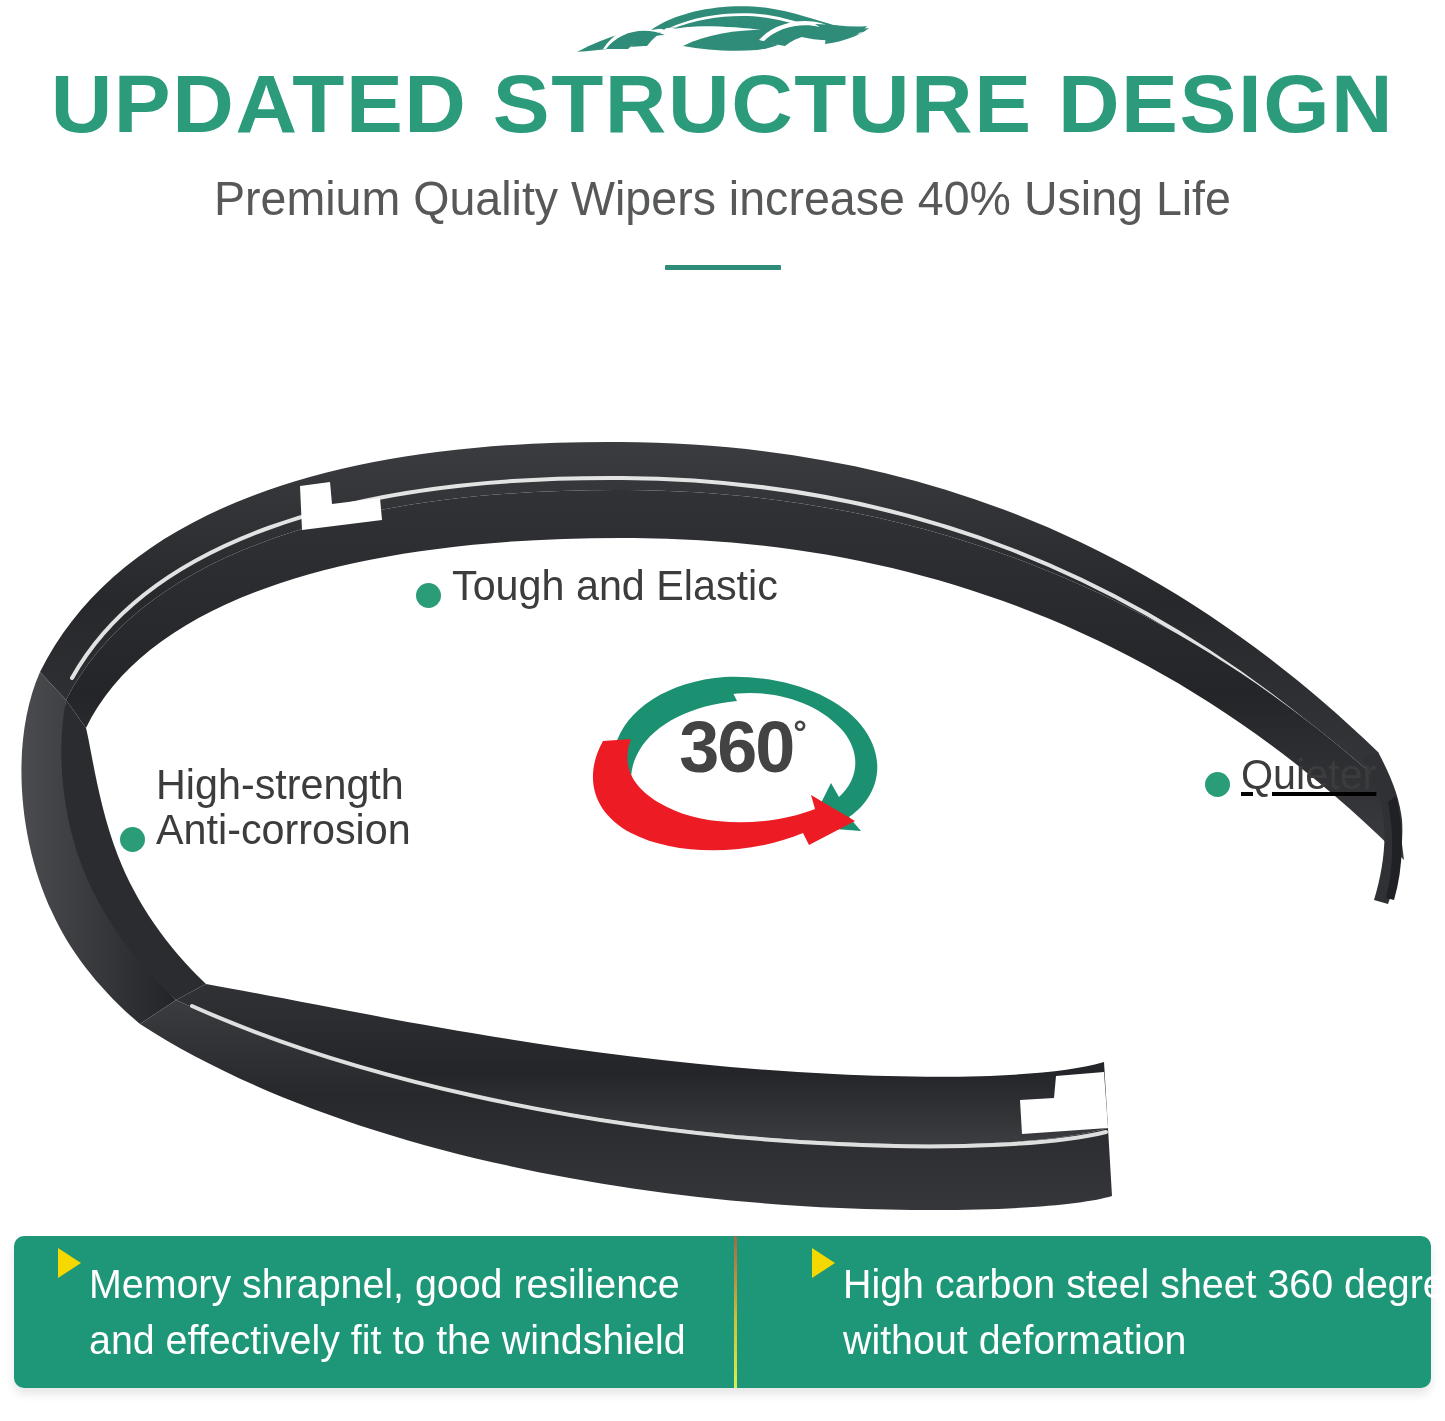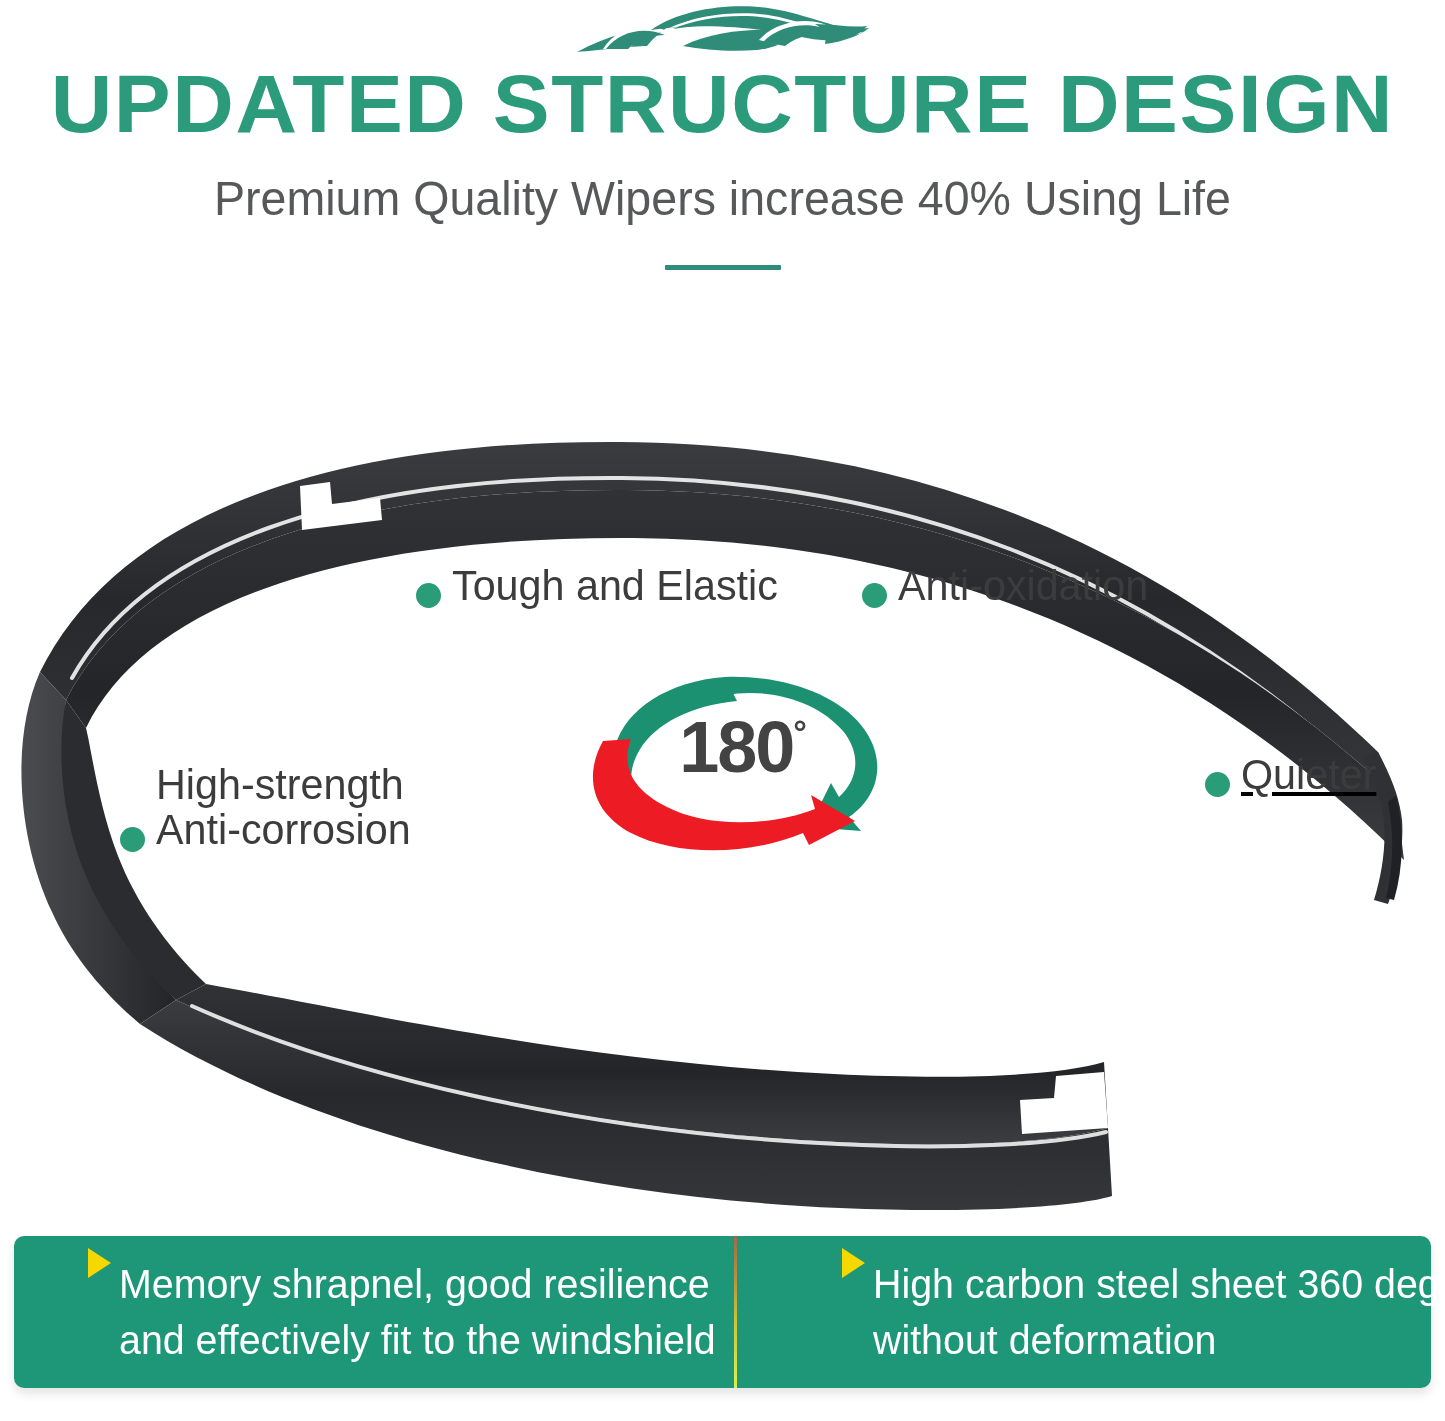--- a/index.html
+++ b/index.html
@@ -146,21 +146,21 @@
     border-radius: 10px;
     box-shadow: 0 6px 10px rgba(0,0,0,0.10);
     display: flex;
   }
   .banner-col {
     flex: 1 1 50%;
     display: flex;
     align-items: center;
     box-sizing: border-box;
   }
-  .banner-col.left  { padding-left: 74px; padding-right: 24px; }
+  .banner-col.left  { padding-left: 44px; padding-right: 24px; }
   .banner-col.right { padding-left: 78px; padding-right: 24px; }
   .banner-divider {
     position: absolute;
     left: 720px;
     top: 0;
     width: 3px;
     height: 152px;
     background: linear-gradient(to bottom, #A06A4A 0%, #B99040 28%, #C9C23C 55%, #D8F050 100%);
   }
   .bullet-tri {
@@ -263,24 +263,20 @@
       <path d="M 1396 496 C 1404 530 1404 566 1394 600 L 1386 598
                C 1394 566 1394 532 1388 502 Z" fill="#1F2124"></path>
     </svg>
   </div>
 
   <div class="feat" id="feat-tough">
     <span class="dot"></span>
     <span class="txt">Tough and Elastic</span>
   </div>
 
-  <div class="feat" id="feat-anti">
-    <span class="dot"></span>
-    <span class="txt">Anti-oxidation</span>
-  </div>
 
   <div class="feat" id="feat-high">
     <span class="dot"></span>
     <span class="txt">
       <span>High-strength</span>
       <span class="l2">Anti-corrosion</span>
     </span>
   </div>
 
   <div class="feat" id="feat-quiet">
@@ -295,21 +291,21 @@
                C 56 140 54 116 66 96 C 82 68 120 50 164 46 Z" fill="#1B9172"></path>
       <path d="M 152 22 C 208 20 262 38 288 70 C 314 102 308 140 276 162
                L 288 176 L 236 172 L 258 128 L 266 142
                C 286 124 288 98 270 76 C 246 48 200 32 152 40 Z" fill="#1B9172"></path>
 
       <path d="M 30 86 C 10 122 20 158 58 178 C 104 202 178 200 230 178
                L 236 190 L 282 166 L 238 140 L 242 154
                C 196 172 132 172 94 152 C 58 134 48 110 58 84 Z" fill="#ED1C24"></path>
     </svg>
     <div class="num">
-      <span>180</span><span class="deg">°</span>
+      <span>360</span><span class="deg">°</span>
     </div>
   </div>
 
   <div class="banner">
     <div class="banner-col left">
       <span class="bullet-tri"></span>
       <span class="banner-text">
         <span>Memory shrapnel, good resilience</span>
         <span class="l2">and effectively fit to the windshield</span>
       </span>

